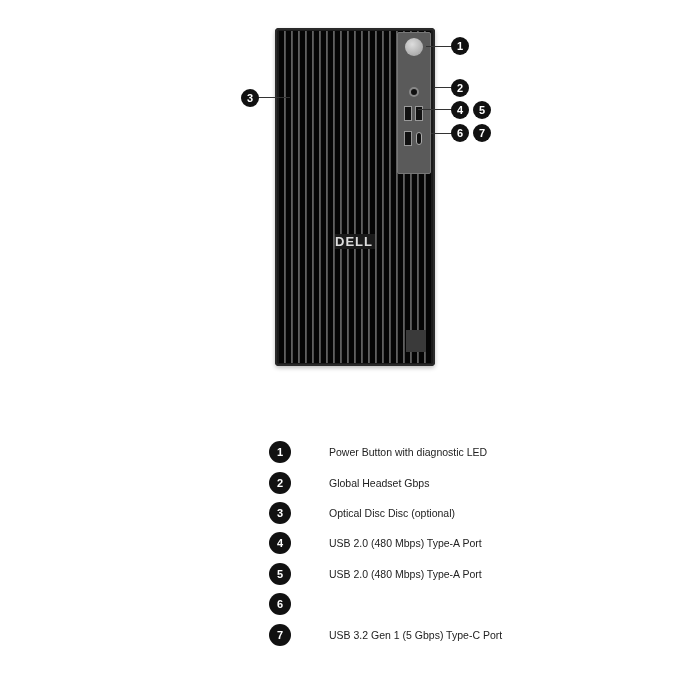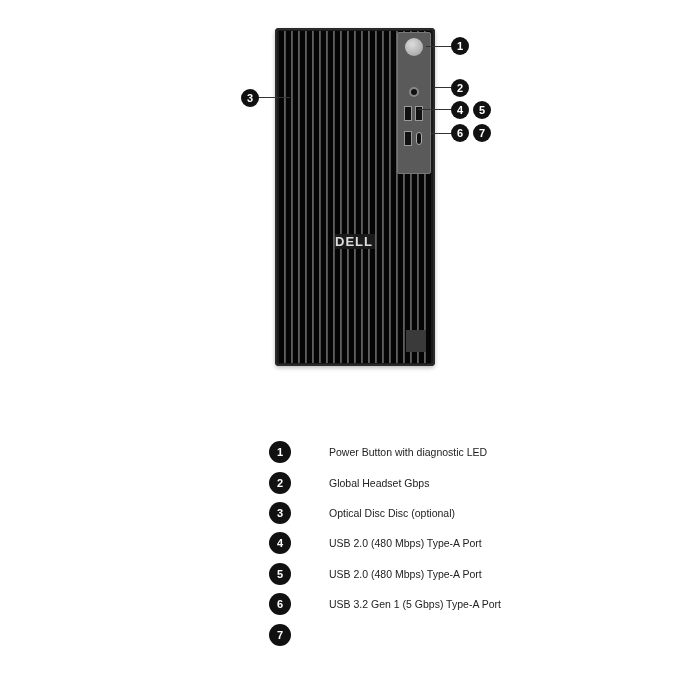--- a/index.html
+++ b/index.html
@@ -72,18 +72,18 @@
   <div class="row">
       <span class="num">4</span>
       <span class="txt">USB 2.0 (480 Mbps) Type-A Port</span>
     </div>
   <div class="row">
       <span class="num">5</span>
       <span class="txt">USB 2.0 (480 Mbps) Type-A Port</span>
     </div>
   <div class="row">
       <span class="num">6</span>
-      <span class="txt">USB 3.2 Gen 1 (5 Gbps) Type-A Port</span>
     </div>
   <div class="row">
       <span class="num">7</span>
+      <span class="txt">USB 3.2 Gen 1 (5 Gbps) Type-C Port</span>
     </div>
 </div>
 
 </body></html>

